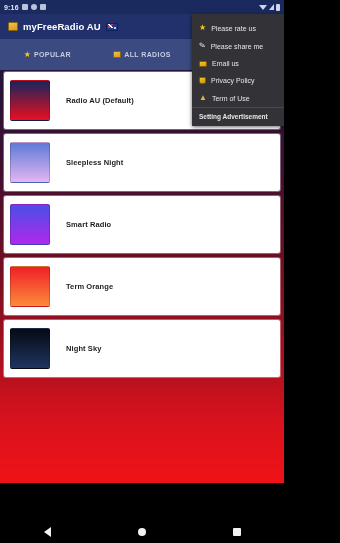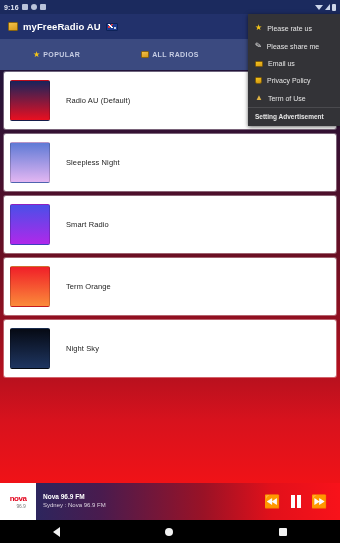--- a/index.html
+++ b/index.html
@@ -4,21 +4,21 @@
 <style>
   * { margin:0; padding:0; box-sizing:border-box; }
   html,body { width:340px; height:543px; overflow:hidden; }
   body {
     font-family:"Liberation Sans", sans-serif;
     background:#000;
     position:relative;
   }
 
   
-  #phone { position:absolute; inset:0; width:340px; height:543px; overflow:hidden; }
+  #phone { position:absolute; inset:0; width:284px; height:543px; overflow:hidden; }
 
   
   .statusbar {
     height:14px; background:#1b2a5e; color:#cdd6ea;
     display:flex; align-items:center; justify-content:space-between;
     padding:0 4px; font-size:7px; letter-spacing:.2px;
   }
   .sb-left { display:flex; align-items:center; gap:3px; }
   .sb-time { font-size:7px; font-weight:bold; color:#e4e9f5; }
   .sb-ico { width:6px; height:6px; display:inline-block; background:#b9c3da; border-radius:1px; }
@@ -60,20 +60,21 @@
   
   .listarea {
     position:absolute; left:0; right:0; top:70px; bottom:60px;
     background:linear-gradient(180deg,#22143a 0%,#3d1030 22%,#6b0f23 45%,#a5101f 68%,#d8121d 85%,#f01217 100%);
     padding:2px 4px 0 4px; overflow:hidden;
   }
   .card {
     background:#fff; border-radius:2px; height:57px;
     margin-bottom:5px; display:flex; align-items:center; padding:0 6px;
     box-shadow:0 0 0 1px rgba(255,255,255,.35);
+    font-weight:bold;
   }
   .thumb {
     width:40px; height:41px; border-radius:2px; flex:0 0 auto;
     border:1px solid rgba(0,0,0,.18);
   }
   .card-label { font-size:7.5px; color:#1d1d1d; margin-left:16px; letter-spacing:.1px; }
 
   
   .menu {
     position:absolute; right:0; top:14px; width:92px;
@@ -205,38 +206,20 @@
     </div>
     <div class="menu-item">
       <span class="mi-doc">▲</span>
       <span>Term of Use</span>
     </div>
     <div class="menu-item last">
       <span>Setting Advertisement</span>
     </div>
   </div>
 
-  <div class="player">
-    <div class="player-logo">
-      <span class="pl-nova">nova</span>
-      <span class="pl-freq">96.9</span>
-    </div>
-    <div class="player-meta">
-      <div class="pl-title">Nova 96.9 FM</div>
-      <div class="pl-sub">Sydney : Nova 96.9 FM</div>
-    </div>
-    <div class="player-ctrls">
-      <span class="pc">⏪</span>
-      <span class="pc pc-pause">
-          <i></i>
-          <i></i>
-        </span>
-      <span class="pc">⏩</span>
-    </div>
-  </div>
 
   <div class="navbar">
     <span class="nav-back"></span>
     <span class="nav-home"></span>
     <span class="nav-rec"></span>
   </div>
 
 </div>
 
 </body></html>

